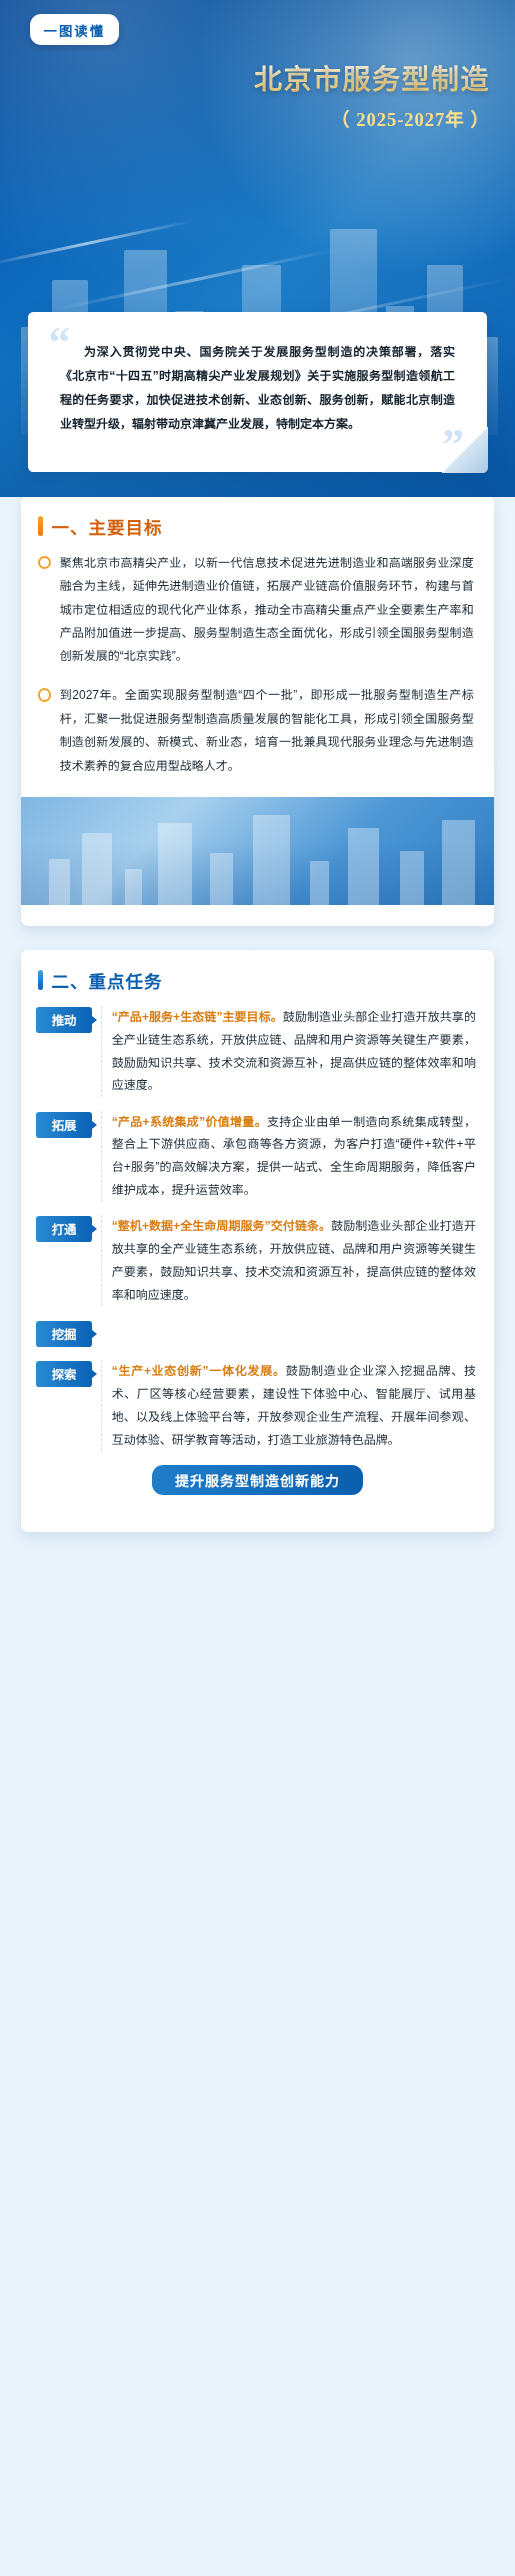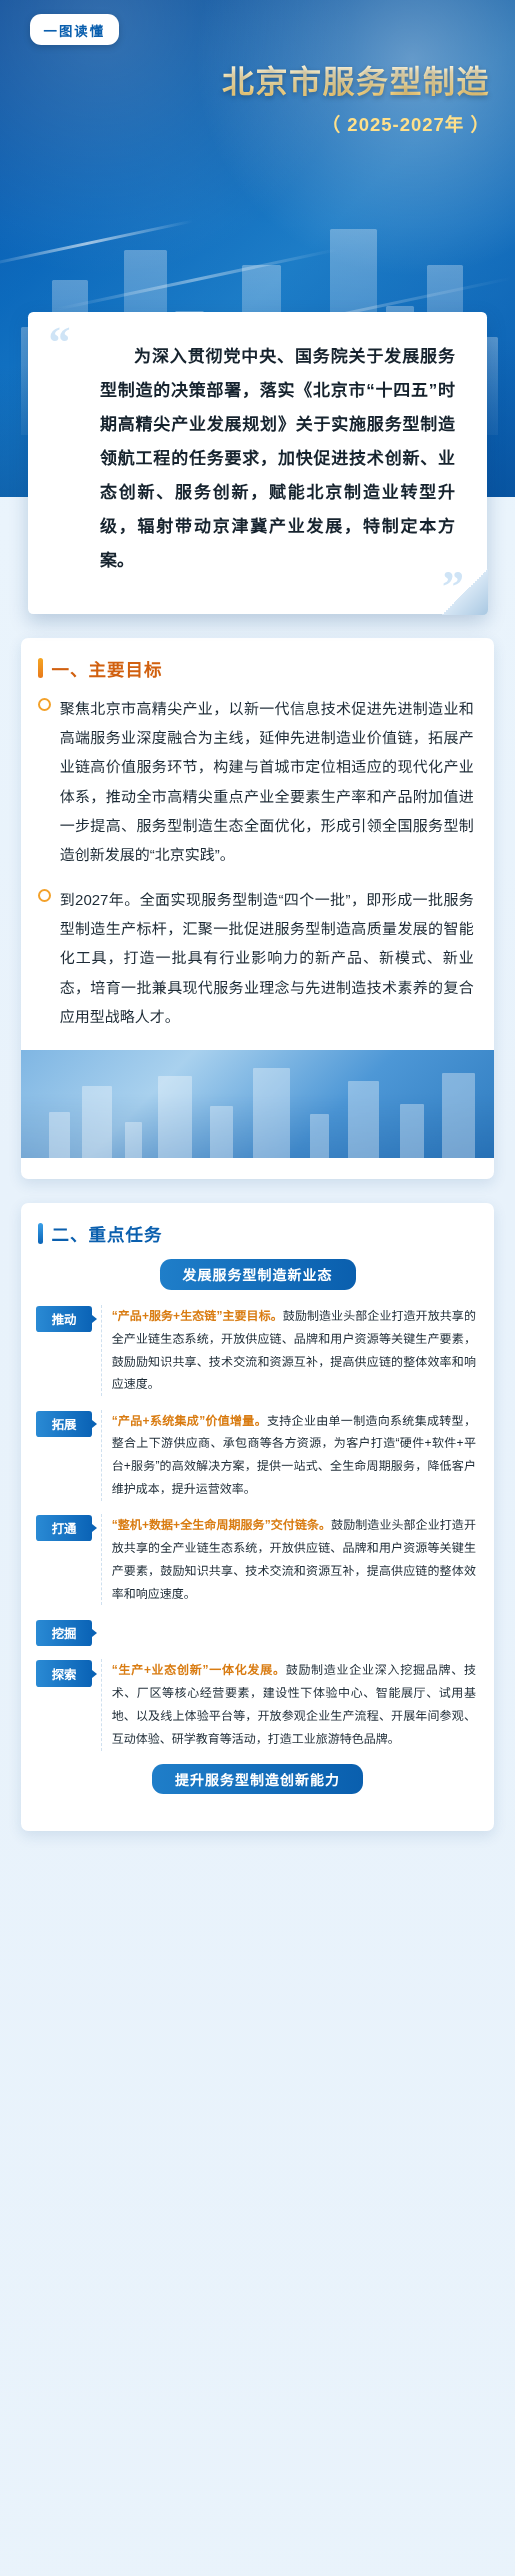--- a/index.html
+++ b/index.html
@@ -17,20 +17,21 @@
   }
 
   
   .hero {
     position: relative;
     height: 497px;
     background:
       linear-gradient(180deg, rgba(0,58,130,0.55) 0%, rgba(0,72,158,0.30) 45%, rgba(0,88,175,0.35) 100%),
       linear-gradient(135deg, #0c5bb0 0%, #1277c8 30%, #2a93d8 55%, #0d62b4 100%);
     overflow: hidden;
+    font-family: Liberation Serif, serif;
   }
   .hero .sky {
     position: absolute; inset: 0;
     background:
       radial-gradient(circle at 80% 12%, rgba(255,255,255,0.35) 0%, rgba(255,255,255,0) 36%),
       radial-gradient(circle at 20% 5%, rgba(255,255,255,0.18) 0%, rgba(255,255,255,0) 40%);
   }
   
   .hero .city { position:absolute; left:0; right:0; bottom:62px; height:216px; }
   .hero .city span {
@@ -54,21 +55,21 @@
     background: #ffffff;
     color: #0a5fae;
     font-size: 13.4px; font-weight: bold;
     letter-spacing: 2.1px;
     padding: 5.2px 13.4px;
     border-radius: 11.3px;
     box-shadow: 0 2.1px 7.2px rgba(0,0,0,0.18);
   }
   .hero-titles { position: absolute; right: 25px; top: 62px; text-align: right; }
   .hero-titles .t1, .hero-titles .t2 {
-    font-size: 32px; font-weight: bold; line-height: 1.25;
+    font-size: 28px; font-weight: bold; line-height: 1.25;
     color: #fff8d8;
     background: linear-gradient(180deg, #fffbe8 0%, #ffe9a8 55%, #ffd06a 100%);
     -webkit-background-clip: text; background-clip: text;
     -webkit-text-fill-color: transparent;
     letter-spacing: 1.5px;
     text-shadow: 0 1.5px 5.2px rgba(0,0,0,0.25);
   }
   .hero-titles .t3 {
     margin-top: 8.2px;
     font-size: 18.5px; font-weight: bold; letter-spacing: 1px;
@@ -85,22 +86,22 @@
     box-shadow: 0 7.2px 19.6px rgba(10,60,120,0.22);
   }
   .quote-card .qm {
     position: absolute;
     font-size: 44px; font-weight: bold; color: #cfe4f6; line-height: .6;
     font-family: "Liberation Serif", serif;
   }
   .quote-card .qm.open { top: 17.5px; left: 20.6px; }
   .quote-card .qm.close { bottom: 13.4px; right: 23px; }
   .quote-card p {
-    font-size: 17px; line-height: 2.0; color: #16232e; text-align: justify;
-    text-indent: 2em; font-weight: 600; margin-left: 40px;
+    font-size: 12px; line-height: 2.0; color: #16232e; text-align: justify;
+    text-indent: 2em; font-weight: 600;
   }
   .curl {
     position: absolute; right: -1px; bottom: -1px;
     width: 46px; height: 46px;
     background: linear-gradient(135deg, rgba(255,255,255,0) 50%, #d7e7f5 50%, #a9c8e2 100%);
     border-bottom-right-radius: 5.2px;
   }
 
   
   .section { margin: 24px 20.6px 0 20.6px; }
@@ -130,21 +131,21 @@
   .goal {
     display: flex; gap: 8.2px;
     padding: 0 20.6px 15.5px 17.5px;
   }
   .goal .dot {
     flex: 0 0 auto; margin-top: 4.1px;
     width: 13.4px; height: 13.4px; border-radius: 50%;
     border: 2.1px solid #f3a12a;
   }
   .goal p {
-    font-size: 15px; line-height: 1.95; color: #1d2b36; text-align: justify;
+    font-size: 12px; line-height: 1.95; color: #1d2b36; text-align: justify;
   }
 
   
   .strip {
     height: 108px; margin-top: 3.1px;
     background:
       linear-gradient(180deg, rgba(255,255,255,0.0) 0%, rgba(255,255,255,0.0) 40%, rgba(14,78,150,0.25) 100%),
       linear-gradient(135deg,#7fb6e3 0%, #a9d1ee 30%, #4d97d6 65%, #2f7cc0 100%);
       position: relative; overflow: hidden;
   }
@@ -243,21 +244,21 @@
         <div class="txt">主要目标</div>
       </div>
 
       <div class="goal">
         <div class="dot"></div>
         <p>聚焦北京市高精尖产业，以新一代信息技术促进先进制造业和高端服务业深度融合为主线，延伸先进制造业价值链，拓展产业链高价值服务环节，构建与首城市定位相适应的现代化产业体系，推动全市高精尖重点产业全要素生产率和产品附加值进一步提高、服务型制造生态全面优化，形成引领全国服务型制造创新发展的“北京实践”。</p>
       </div>
 
       <div class="goal">
         <div class="dot"></div>
-        <p>到2027年。全面实现服务型制造“四个一批”，即形成一批服务型制造生产标杆，汇聚一批促进服务型制造高质量发展的智能化工具，打造一批具有行业影响力的新产品、新模式、新业态，培育一批兼具现代服务业理念与先进制造技术素养的复合应用型战略人才。</p>
+        <p>到2027年。全面实现服务型制造“四个一批”，即形成一批服务型制造生产标杆，汇聚一批促进服务型制造高质量发展的智能化工具，形成引领全国服务型制造创新发展的、新模式、新业态，培育一批兼具现代服务业理念与先进制造技术素养的复合应用型战略人才。</p>
       </div>
 
       <div class="strip">
         <span style="left:6%;  width:20.6px; height:46px;"></span>
         <span style="left:13%; width:30px; height:72px;"></span>
         <span style="left:22%; width:17.5px; height:36px;"></span>
         <span style="left:29%; width:34px; height:82px;"></span>
         <span style="left:40%; width:23px; height:52px;"></span>
         <span style="left:49%; width:37px; height:90px;"></span>
         <span style="left:61%; width:19.6px; height:44px;"></span>
@@ -269,21 +270,20 @@
   </div>
 
   <div class="section">
     <div class="card">
       <div class="sec-head blue">
         <div class="bar"></div>
         <div class="txt">二、</div>
         <div class="txt">重点任务</div>
       </div>
 
-      <div class="hdr-pill">发展服务型制造新业态</div>
 
       <div class="task">
         <div class="label">推动</div>
         <div class="body">
           <p><span class="k">“产品+服务+生态链”主要目标。</span><span>鼓励制造业头部企业打造开放共享的全产业链生态系统，开放供应链、品牌和用户资源等关键生产要素，鼓励励知识共享、技术交流和资源互补，提高供应链的整体效率和响应速度。</span></p>
         </div>
       </div>
 
       <div class="task">
         <div class="label">拓展</div>

